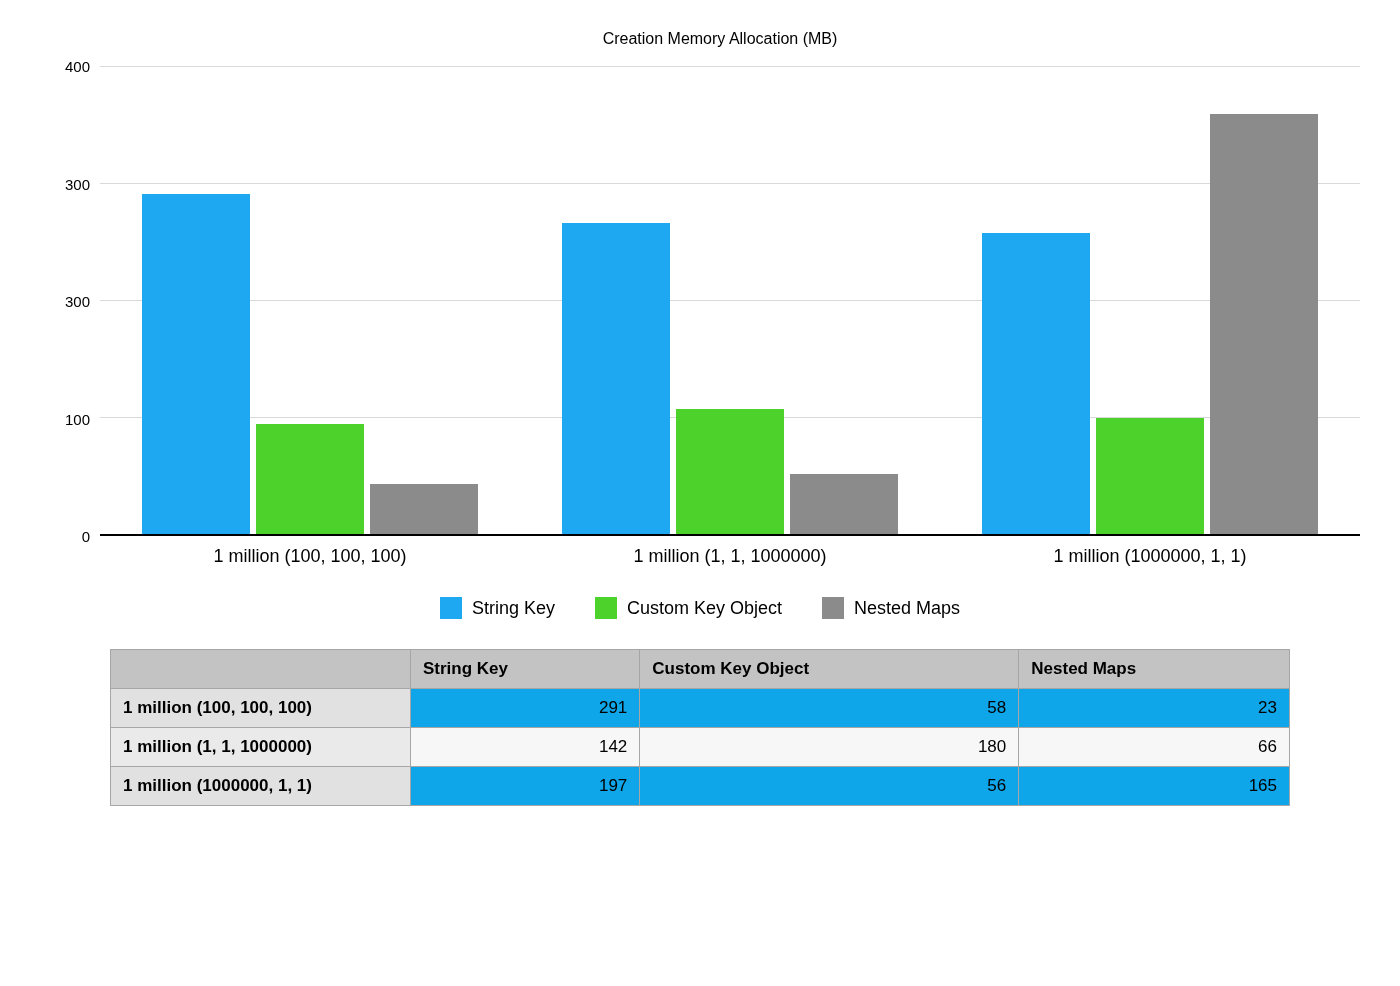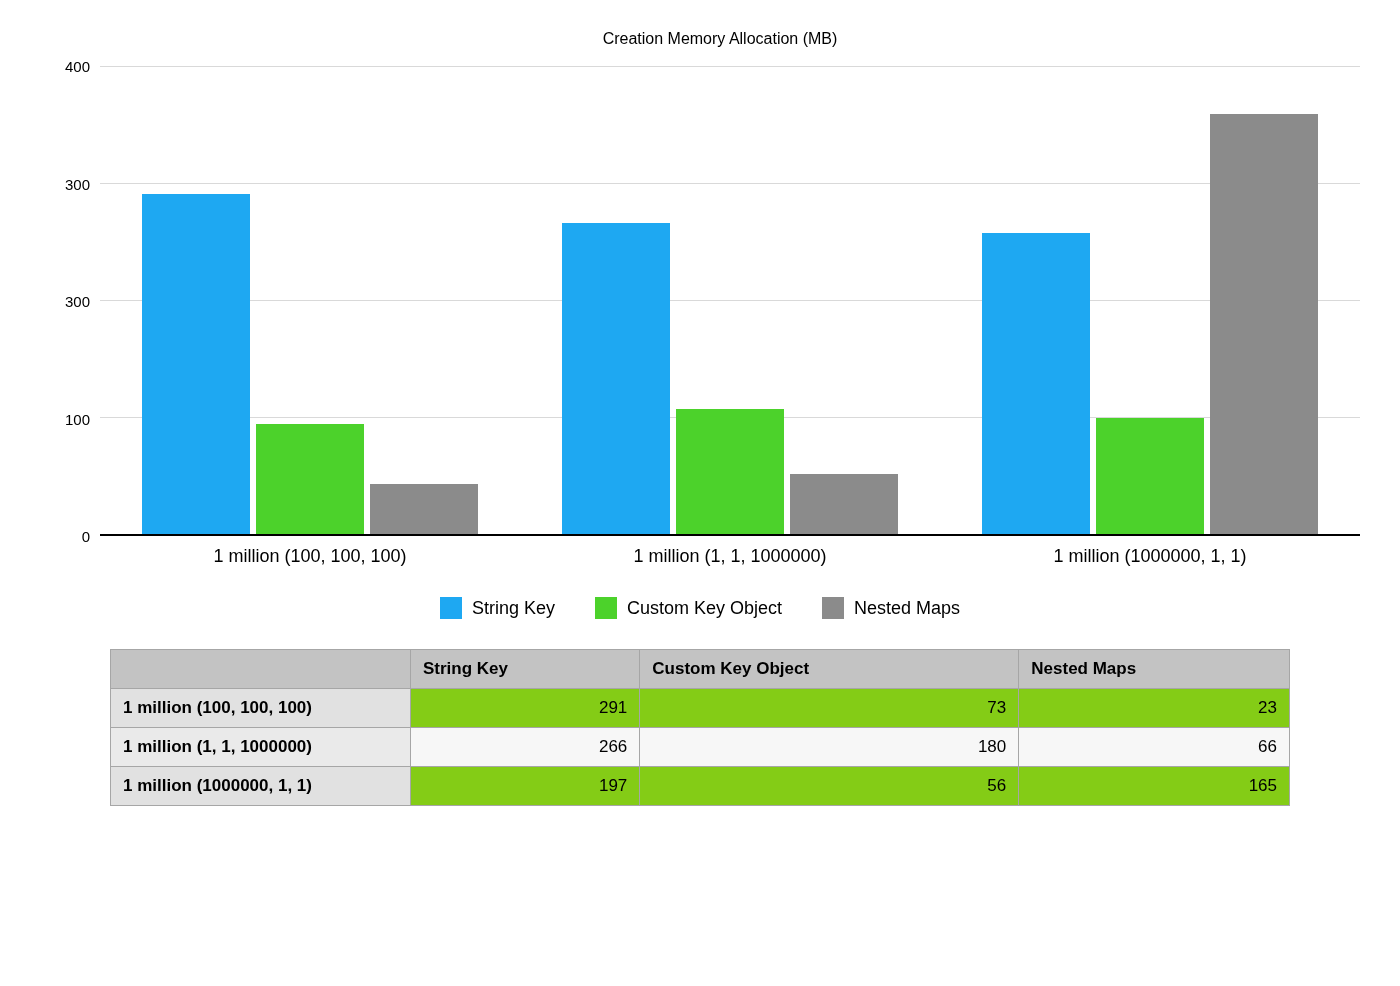--- a/index.html
+++ b/index.html
@@ -108,21 +108,21 @@
   table.data tbody th {
     background: #e1e1e1;
     font-weight: 700;
     text-align: left;
     width: 300px;
   }
   table.data tbody tr:nth-child(even) th { background:#eaeaea; }
   table.data tbody tr:nth-child(even) td { background:#f7f7f7; }
   table.data tbody td {
     text-align: right;
-    background:#84cc16;
+    background:#0ea5e9;
   }
 </style>
 </head>
 <body>
 
 <div class="chart-wrap">
   <div class="title">Creation Memory Allocation (MB)</div>
 
   <div class="plot">
     <div class="yaxis" id="yaxis">
@@ -186,26 +186,26 @@
         <th class="corner"></th>
         <th>String Key</th>
         <th>Custom Key Object</th>
         <th>Nested Maps</th>
       </tr>
     </thead>
     <tbody id="tbody">
         <tr>
           <th>1 million (100, 100, 100)</th>
           <td>291</td>
-          <td>73</td>
+          <td>58</td>
           <td>23</td>
         </tr>
         <tr>
           <th>1 million (1, 1, 1000000)</th>
-          <td>266</td>
+          <td>142</td>
           <td>180</td>
           <td>66</td>
         </tr>
         <tr>
           <th>1 million (1000000, 1, 1)</th>
           <td>197</td>
           <td>56</td>
           <td>165</td>
         </tr>
       </tbody>

